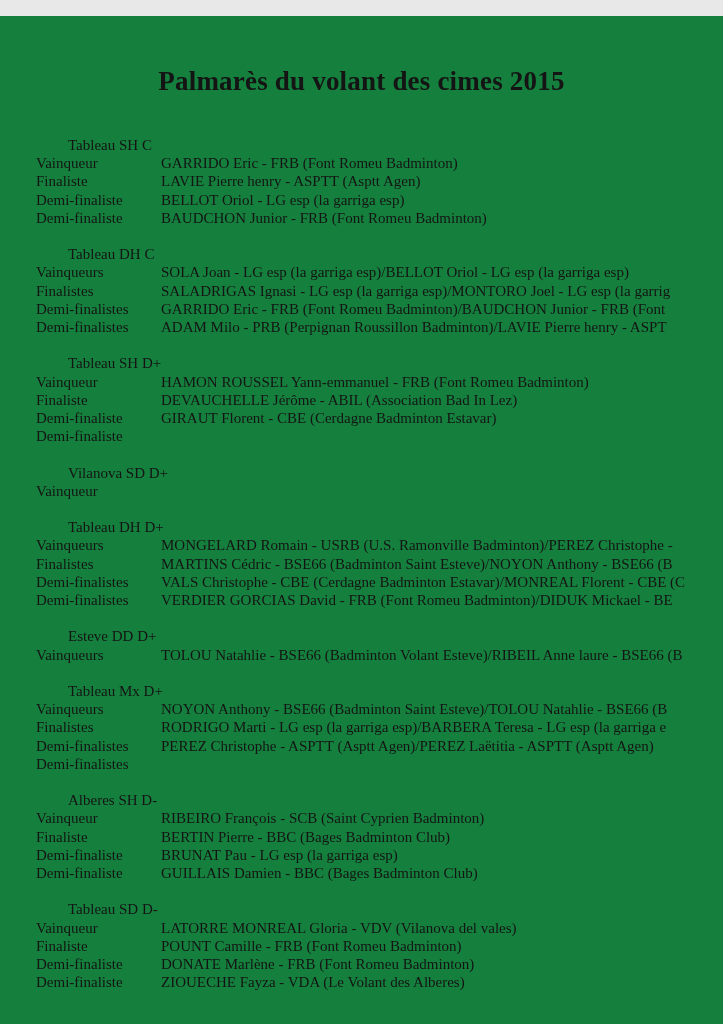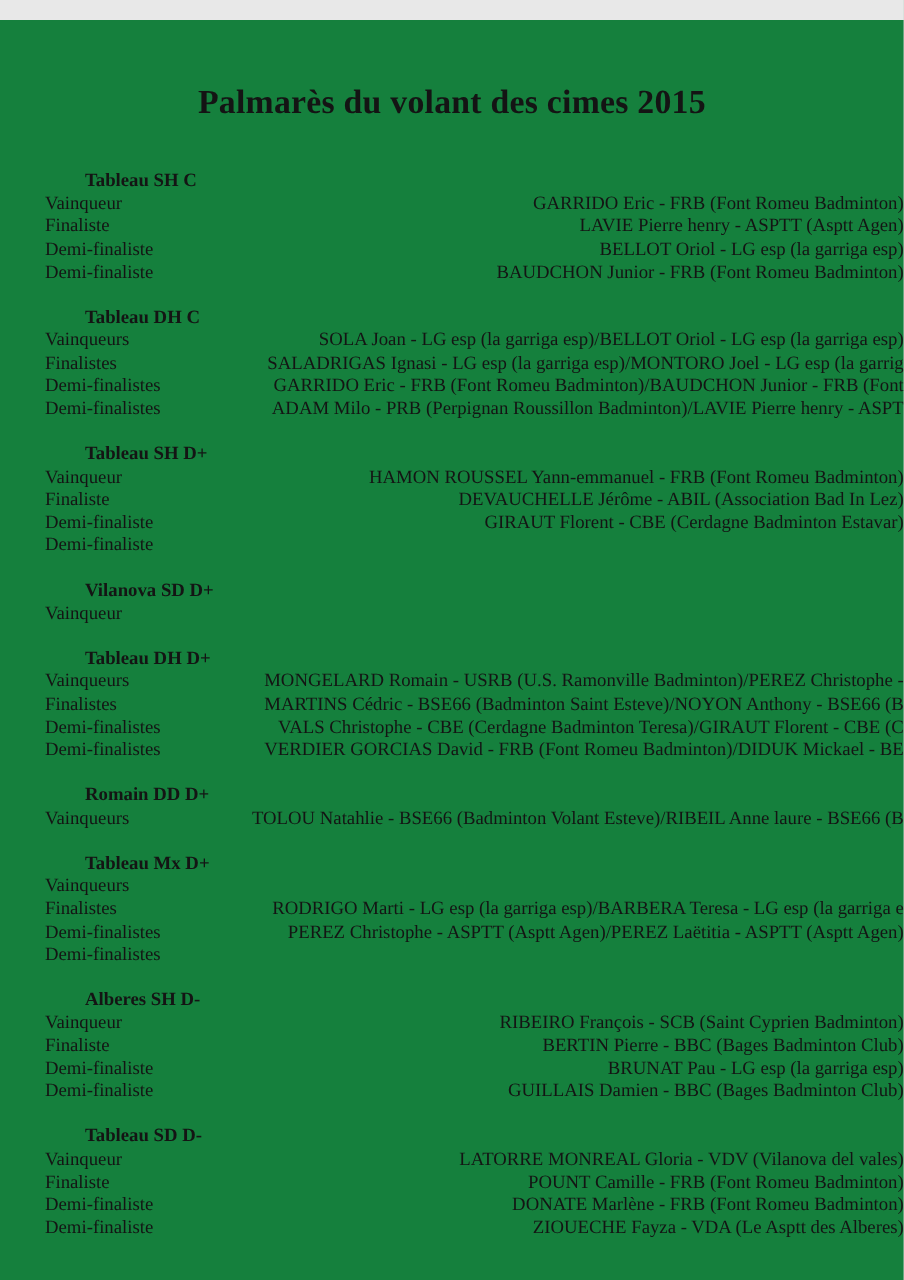--- a/index.html
+++ b/index.html
@@ -28,26 +28,26 @@
     position: absolute;
     top: 120px;
     left: 36px;
     width: 687px;
     font-size: 15px;
   }
   .section { margin: 0 0 18.2px 0; }
   .section-heading {
     padding-left: 32px;
     line-height: 18.2px;
-    font-weight: 700;
+    font-weight: 400;
     white-space: nowrap;
   }
   .row { display: flex; line-height: 18.2px; }
   .row .label { flex: 0 0 125px; white-space: nowrap; }
-  .row .value { flex: 1 1 auto; white-space: nowrap; overflow: hidden; text-align: right; }
+  .row .value { flex: 1 1 auto; white-space: nowrap; overflow: hidden; }
   .scan-artifact {
     position: absolute;
     left: 0; right: 0; bottom: 0;
     height: 14px;
     background: linear-gradient(to bottom, rgba(0,0,0,0.00), rgba(0,0,0,0.035));
     pointer-events: none;
   }
 </style>
 </head>
 <body>
@@ -122,38 +122,39 @@
         <div class="row">
           <div class="label">Vainqueurs</div>
           <div class="value">MONGELARD Romain - USRB (U.S. Ramonville Badminton)/PEREZ Christophe -</div>
         </div>
         <div class="row">
           <div class="label">Finalistes</div>
           <div class="value">MARTINS Cédric - BSE66 (Badminton Saint Esteve)/NOYON Anthony - BSE66 (B</div>
         </div>
         <div class="row">
           <div class="label">Demi-finalistes</div>
-          <div class="value">VALS Christophe - CBE (Cerdagne Badminton Teresa)/GIRAUT Florent - CBE (C</div>
+          <div class="value">VALS Christophe - CBE (Cerdagne Badminton Estavar)/MONREAL Florent - CBE (C</div>
         </div>
         <div class="row">
           <div class="label">Demi-finalistes</div>
           <div class="value">VERDIER GORCIAS David - FRB (Font Romeu Badminton)/DIDUK Mickael - BE</div>
         </div>
       </section>
       <section class="section">
-        <div class="section-heading">Romain DD D+</div>
+        <div class="section-heading">Esteve DD D+</div>
         <div class="row">
           <div class="label">Vainqueurs</div>
           <div class="value">TOLOU Natahlie - BSE66 (Badminton Volant Esteve)/RIBEIL Anne laure - BSE66 (B</div>
         </div>
       </section>
       <section class="section">
         <div class="section-heading">Tableau Mx D+</div>
         <div class="row">
           <div class="label">Vainqueurs</div>
+          <div class="value">NOYON Anthony - BSE66 (Badminton Saint Esteve)/TOLOU Natahlie - BSE66 (B</div>
         </div>
         <div class="row">
           <div class="label">Finalistes</div>
           <div class="value">RODRIGO Marti - LG esp (la garriga esp)/BARBERA Teresa - LG esp (la garriga e</div>
         </div>
         <div class="row">
           <div class="label">Demi-finalistes</div>
           <div class="value">PEREZ Christophe - ASPTT (Asptt Agen)/PEREZ Laëtitia - ASPTT (Asptt Agen)</div>
         </div>
         <div class="row">
@@ -188,18 +189,18 @@
         <div class="row">
           <div class="label">Finaliste</div>
           <div class="value">POUNT Camille - FRB (Font Romeu Badminton)</div>
         </div>
         <div class="row">
           <div class="label">Demi-finaliste</div>
           <div class="value">DONATE Marlène - FRB (Font Romeu Badminton)</div>
         </div>
         <div class="row">
           <div class="label">Demi-finaliste</div>
-          <div class="value">ZIOUECHE Fayza - VDA (Le Asptt des Alberes)</div>
+          <div class="value">ZIOUECHE Fayza - VDA (Le Volant des Alberes)</div>
         </div>
       </section>
     </div>
   <div class="scan-artifact"></div>
 </div>
 
 </body></html>

